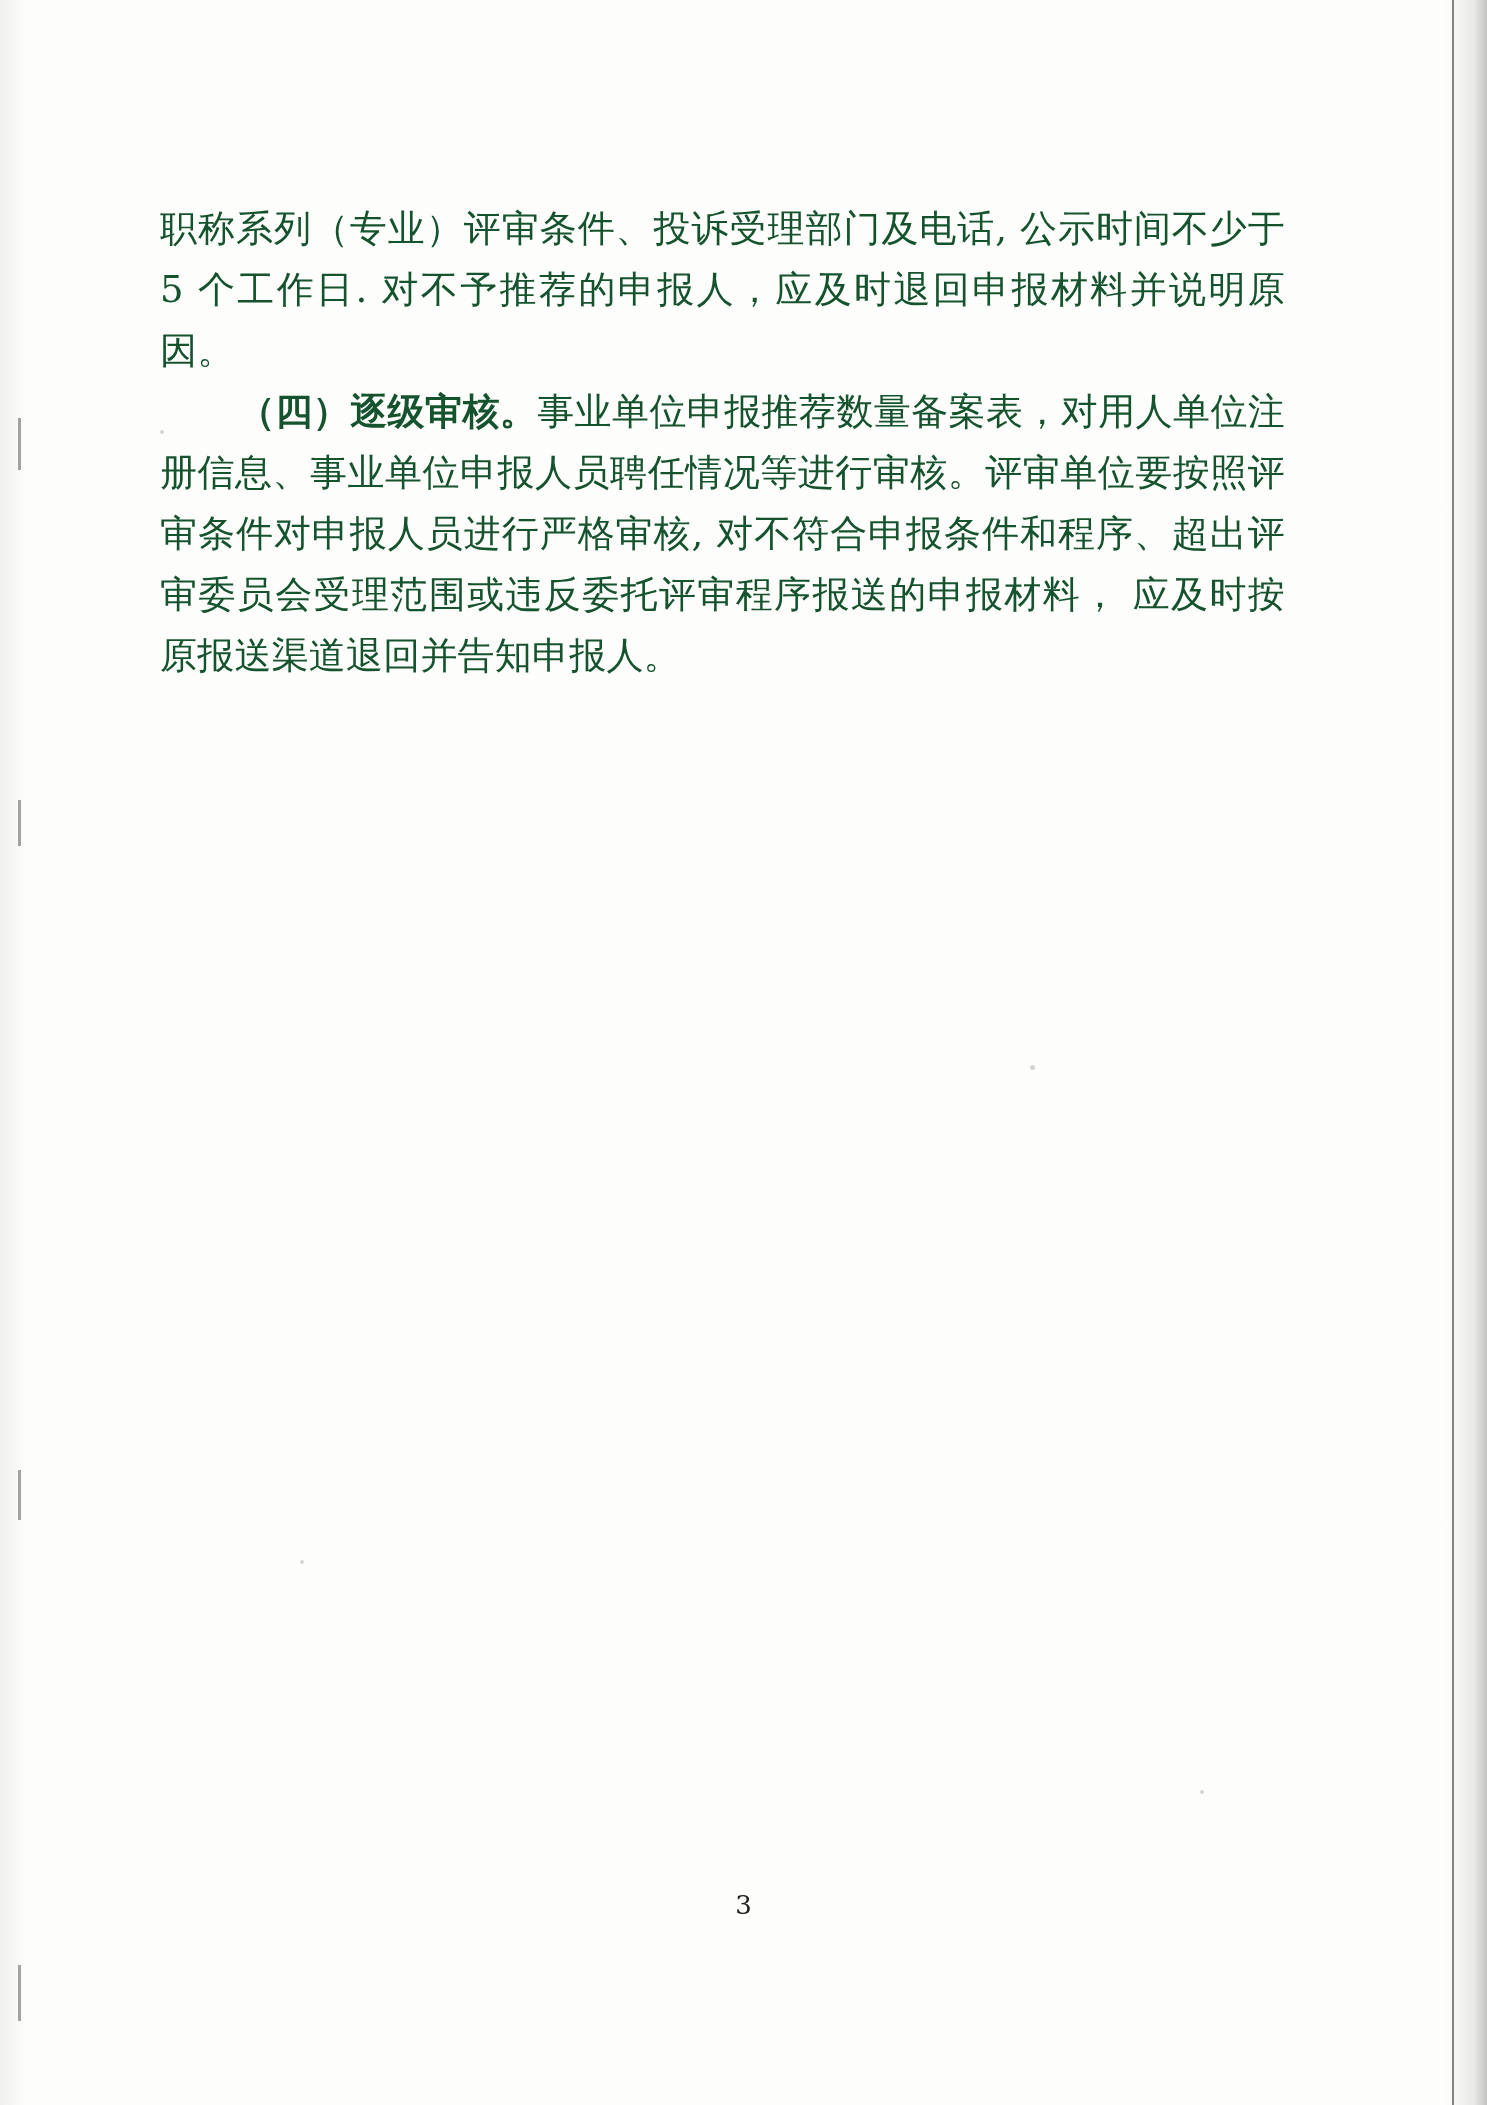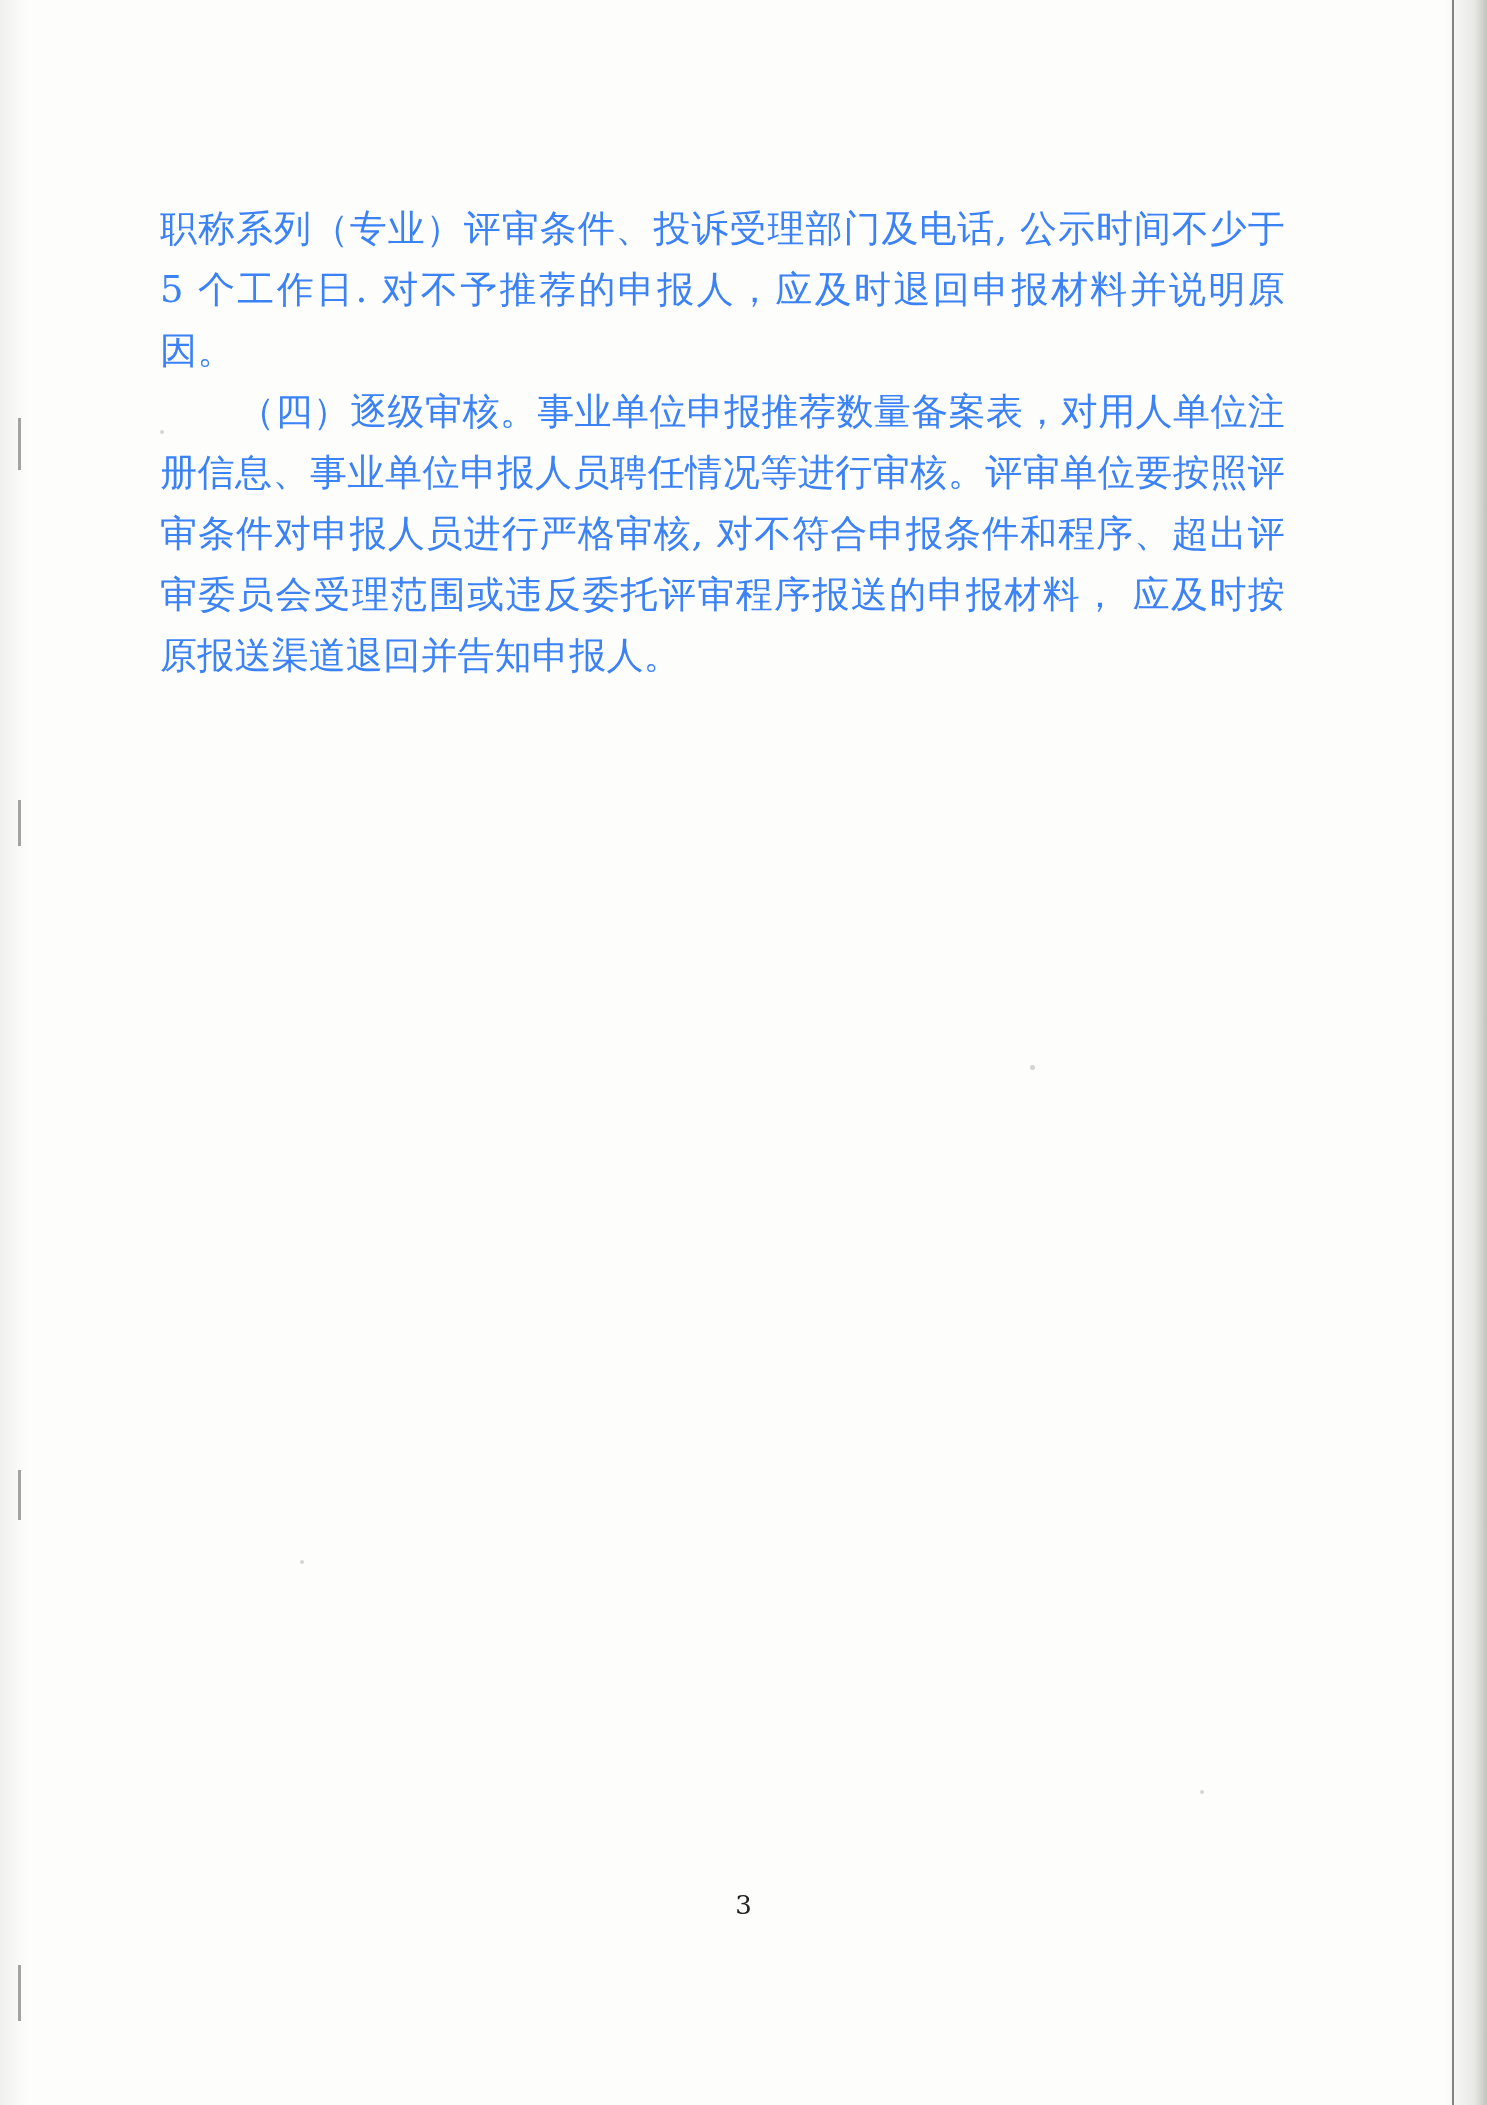--- a/index.html
+++ b/index.html
@@ -57,31 +57,31 @@
     position: absolute;
     left: 160px;
     top: 198px;
     width: 1125px;
   }
 
   p.para {
     margin: 0 0 0 0;
     font-size: 37px;
     line-height: 61px;
-    color: #3b82f6;
+    color: #14532d;
     text-align: justify;
     text-justify: inter-ideograph;
     letter-spacing: 0.2px;
     font-family: "DejaVu Serif", "Liberation Serif", serif;
   }
   p.indent {
     text-indent: 78px;
   }
   .bold-head {
-    font-weight: normal;
+    font-weight: bold;
   }
 
   .page-number {
     position: absolute;
     left: 0;
     top: 1890px;
     width: 1487px;
     text-align: center;
     font-size: 26px;
     color: #222;

